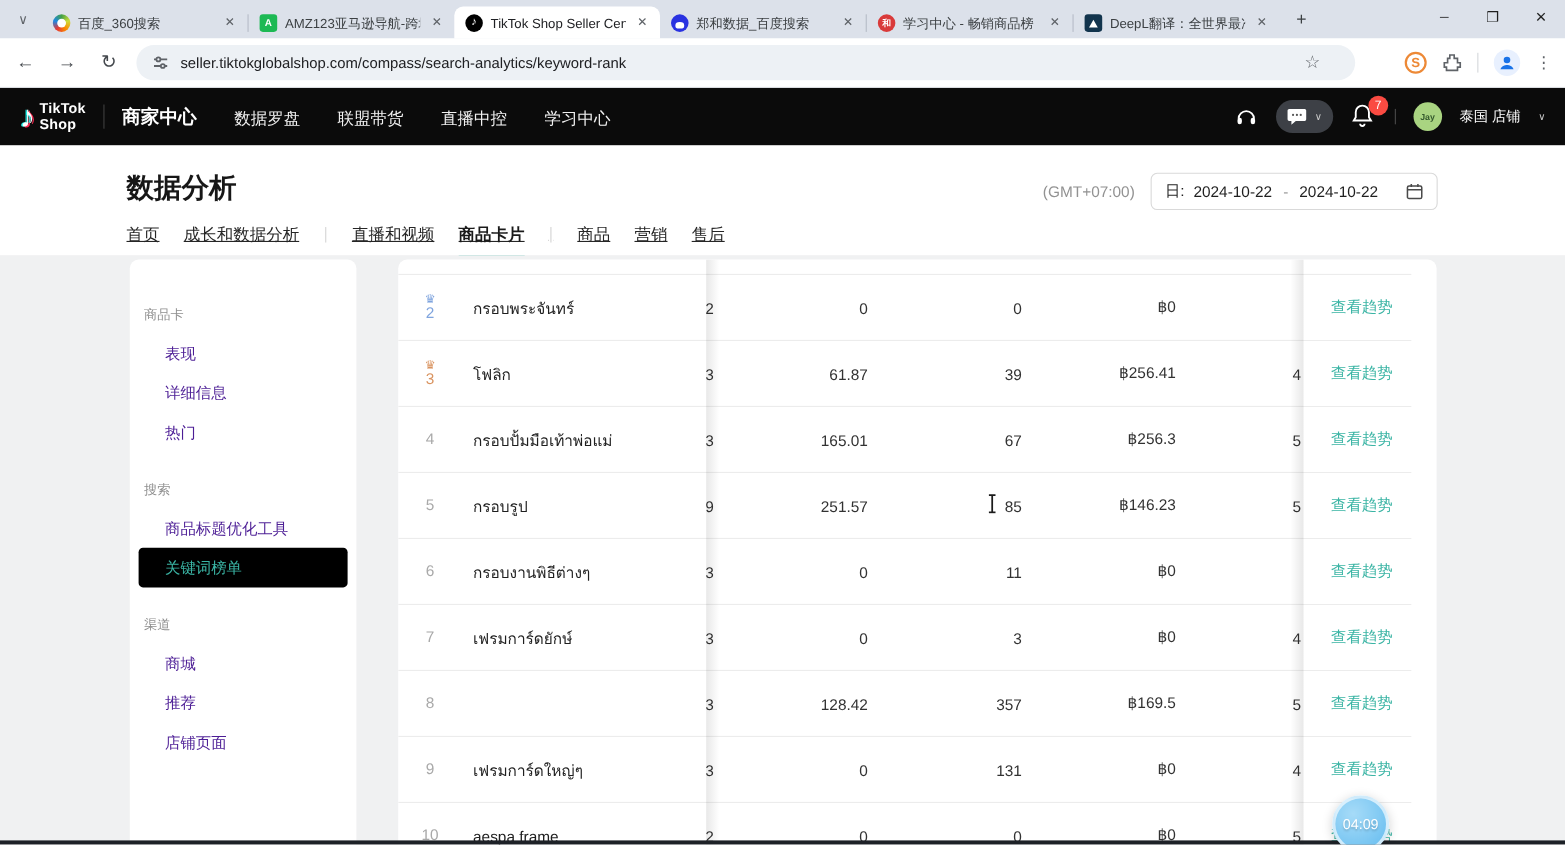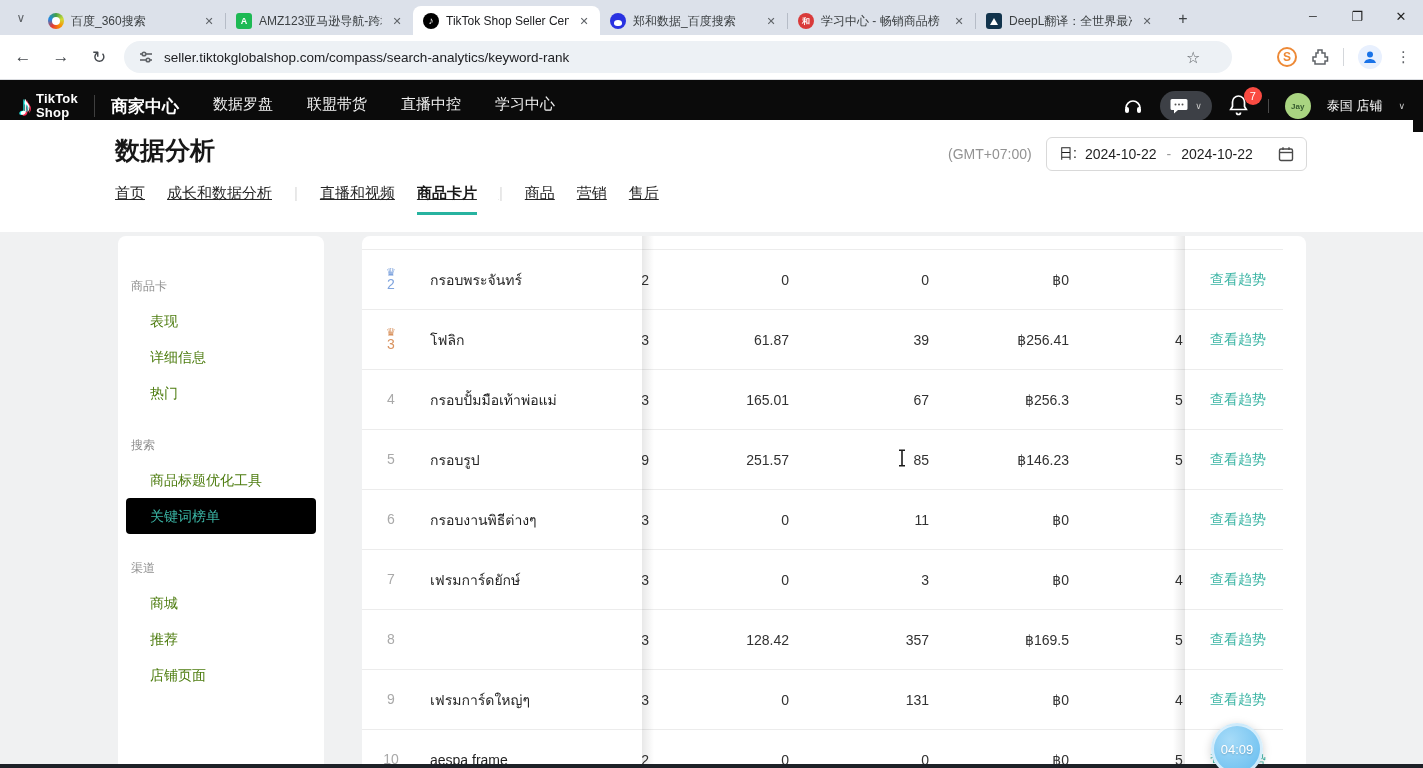--- a/index.html
+++ b/index.html
@@ -40,50 +40,50 @@
   .tb-sep { width:1px; height:18px; background:#d4d7db; }
   .profile { width:24px; height:24px; border-radius:50%; background:#e8f0fe; display:flex; align-items:center; justify-content:center; }
   .kebab { font-size:15px; color:#5f6368; }
 
   
   .siteheader { position:absolute; left:0; top:80px; width:1423px; height:52px; background:#0b0b0b; display:flex; align-items:center; padding:0 18px; color:#fff; }
   .tlogo { display:flex; align-items:center; gap:4px; }
   .tnote { font-size:28px; color:#fff; text-shadow:-1.5px 0 0 #25f4ee, 1.5px 1px 0 #fe2c55; line-height:1; }
   .tlogo-txt { font-weight:bold; font-size:13px; line-height:1.08; letter-spacing:.2px; }
   .hdr-div { width:1px; height:22px; background:#3f3f3f; margin:0 16px; }
-  .mainnav { display:flex; align-items:flex-start; gap:34px; }
+  .mainnav { display:flex; align-items:flex-end; gap:34px; }
   .mainnav .nav-item { font-size:15px; color:#f1f1f1; white-space:nowrap; }
   .mainnav .nav-item.primary { font-size:17px; font-weight:bold; color:#fff; }
   .hdr-right { margin-left:auto; display:flex; align-items:center; gap:16px; }
   .msg-pill { height:30px; background:#3d4046; border-radius:15px; display:flex; align-items:center; gap:7px; padding:0 10px; }
   .chev { font-size:9px; color:#c9c9c9; }
   .bellwrap { position:relative; width:24px; height:24px; }
   .badge { position:absolute; top:-7px; right:-10px; min-width:18px; height:18px; border-radius:9px; background:#fa4b42; color:#fff; font-size:11px; display:flex; align-items:center; justify-content:center; padding:0 4px; }
   .hdr-sep2 { width:1px; height:14px; background:#4a4a4a; }
   .store-avatar { width:26px; height:26px; border-radius:50%; background:#a9d481; display:flex; align-items:center; justify-content:center; font-size:8px; color:#355a2e; font-weight:bold; overflow:hidden; }
   .store-name { font-size:13px; color:#fff; white-space:nowrap; }
 
   
-  .pagehead { position:absolute; left:0; top:120px; width:1413px; height:100px; background:#fff; }
+  .pagehead { position:absolute; left:0; top:140px; width:1413px; height:100px; background:#fff; }
   .ptitle { position:absolute; left:115px; top:14px; font-size:25px; font-weight:600; color:#171717; }
   .tz { position:absolute; left:948px; top:26px; font-size:14px; color:#929292; }
   .datebox { position:absolute; left:1046px; top:17px; width:261px; height:34px; border:1px solid #d9d9d9; border-radius:6px; background:#fff; display:flex; align-items:center; padding:0 12px; gap:8px; font-size:14px; color:#1f1f1f; }
   .datebox .dsep { color:#9a9a9a; margin:0 2px; }
   .datebox .cal { margin-left:auto; }
   .pagetabs { position:absolute; left:115px; top:64px; display:flex; align-items:flex-start; gap:22px; font-size:15px; color:#262626;text-decoration:underline; }
   .ptab { padding-bottom:9px; border-bottom:3px solid transparent; white-space:nowrap; }
   .ptab.active { font-weight:bold; border-bottom-color:#27b3a0; color:#1a1a1a; }
   .ptab-sep { color:#dcdcdc; padding-bottom:9px; }
 
   
   .content { position:absolute; left:0; top:232px; width:1423px; height:536px; background:#f0f1f2; }
 
   .sidecard { position:absolute; left:118px; top:4px; width:206px; height:532px; background:#fff; border-radius:8px 8px 0 0; padding-top:16px; }
   .sgroup-label { font-size:12px; color:#8f8f8f; padding-left:13px; margin:26px 0 8px; }
-  .sitem { height:36px; line-height:36px; padding-left:32px; font-size:14px; color:#4d7c0f; }
+  .sitem { height:36px; line-height:36px; padding-left:32px; font-size:14px; color:#4c1d95; }
   .sitem.active { margin:0 8px; padding-left:24px; border-radius:4px; background:#000000; color:#3ab4a4; }
 
   .tablecard { position:absolute; left:362px; top:4px; width:944px; height:532px; background:#fff; border-radius:8px 8px 0 0; overflow:hidden; }
   .rowpartial { width:921px; height:14px; border-bottom:1px solid #ececec; }
   .trow { position:relative; width:921px; height:60px; border-bottom:1px solid #ececec; font-size:14px; color:#323232; }
   .cell { position:absolute; top:0; height:100%; display:flex; align-items:center; }
   .c-rank { left:0; width:58px; flex-direction:column; justify-content:center; color:#a9a9a9; line-height:1.05; }
   .c-rank .crown { font-size:11px; line-height:10px; }
   .c-rank.tier-silver { color:#7fa4de; }
   .c-rank.tier-bronze { color:#d9935f; }

